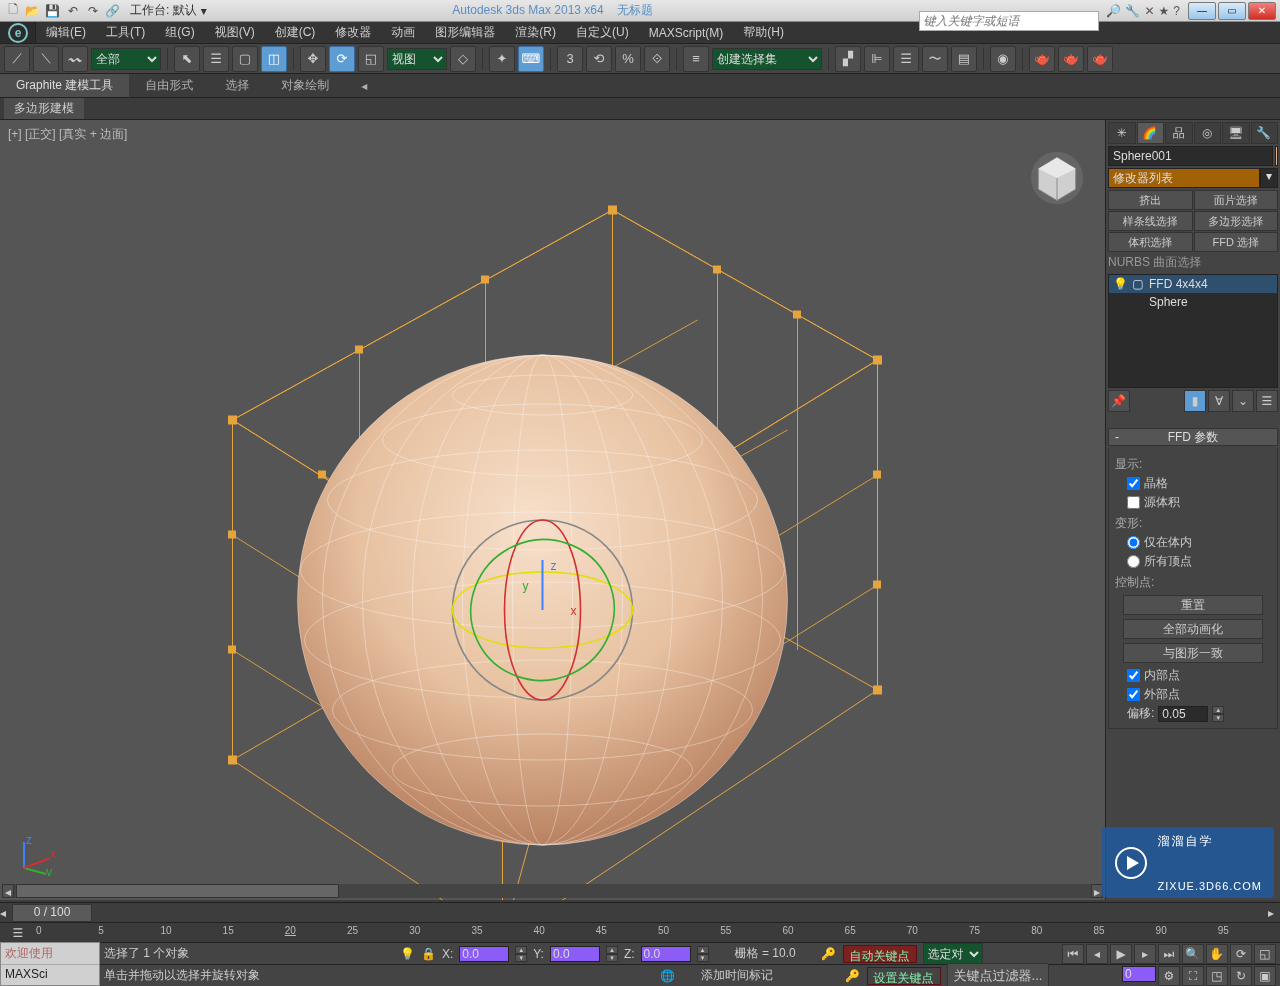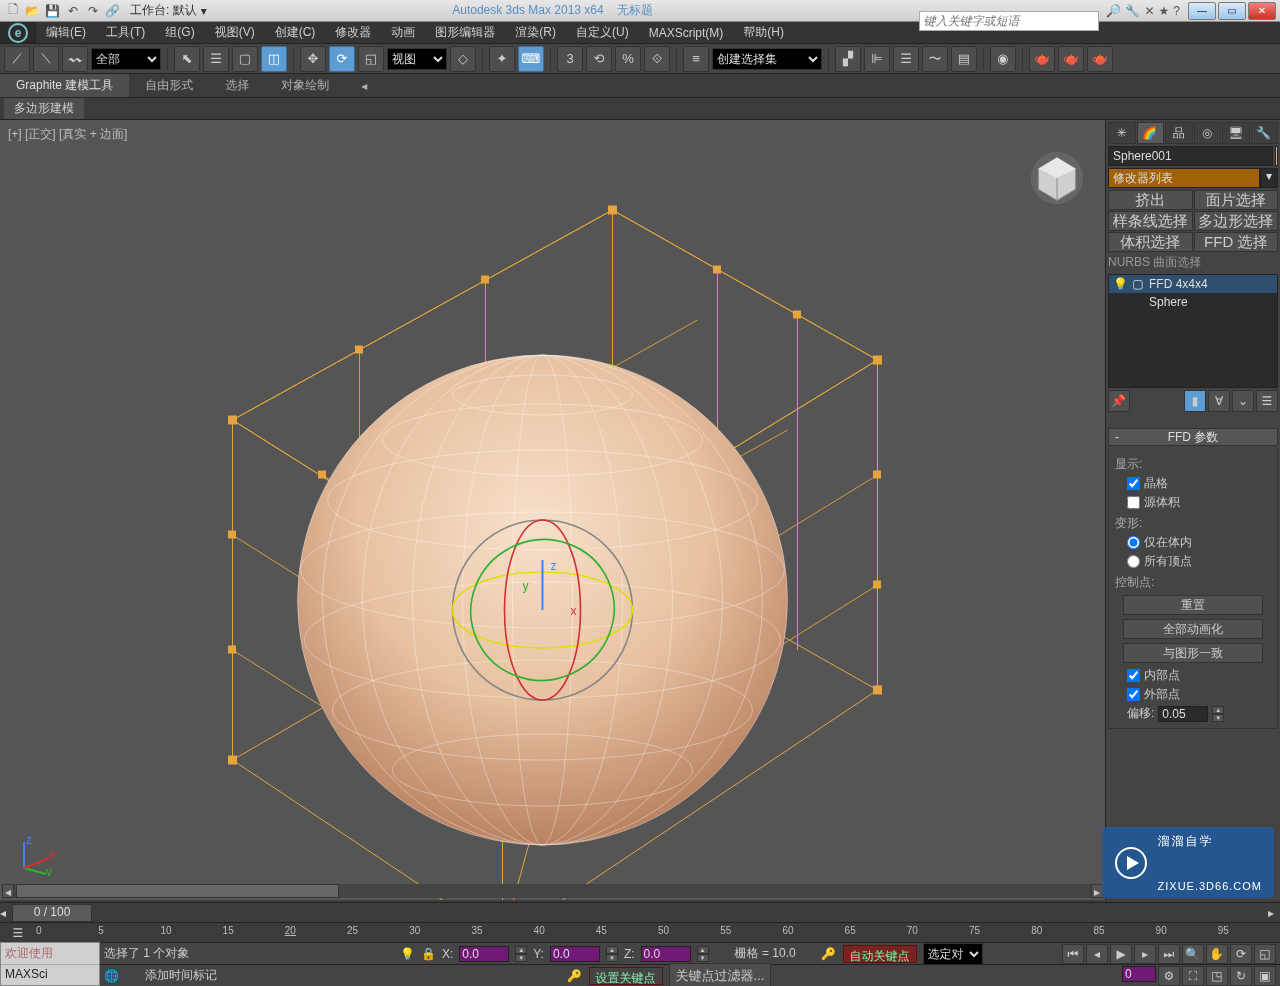--- a/index.html
+++ b/index.html
@@ -22,21 +22,21 @@
 
 .menu-bar { height: 22px; background: #343434; display: flex; align-items: stretch; border-bottom: 1px solid #222; }
 .app-logo { width: 36px; display: flex; align-items: center; justify-content: center; color: #7fc6c6; font-weight: bold; background: #2b2b2b; border-right: 1px solid #222; }
 .menu-bar .menu-item { padding: 0 10px; display: flex; align-items: center; color: #cfcfcf; }
 
 
 .main-toolbar { height: 30px; background: #444444; display: flex; align-items: center; padding: 2px 4px; gap: 3px; border-bottom: 1px solid #222; }
 .tbtn { width: 26px; height: 26px; background: #4e4e4e; border: 1px solid #333; border-radius: 2px; display: flex; align-items: center; justify-content: center; color: #ccc; font-size: 13px; }
 .tbtn.active { background: #5e9dd3; border-color: #3a6d9d; color: #fff; }
 .tsep { width: 1px; height: 22px; background: #333; margin: 0 3px; }
-.tselect { height: 22px; background: #000000; border: 1px solid #333; color: #ddd; font-size: 12px; }
+.tselect { height: 22px; background: #14532d; border: 1px solid #333; color: #ddd; font-size: 12px; }
 
 
 .ribbon-row { height: 24px; background: #3b3b3b; display: flex; align-items: center; border-bottom: 1px solid #222; }
 .ribbon-tab { padding: 0 16px; height: 100%; display: flex; align-items: center; color: #b0b0b0; }
 .ribbon-tab.active { background: #4e4e4e; color: #ddd; }
 .ribbon-sub { height: 22px; background: #3b3b3b; display: flex; align-items: center; border-bottom: 1px solid #222; }
 .ribbon-sub .subtab { padding: 2px 10px; background: #4e4e4e; color: #ccc; margin-left: 4px; }
 
 
 .main { display: flex; height: 780px; }
@@ -53,21 +53,21 @@
 
 .cmd-panel { width: 175px; background: #444444; border-left: 1px solid #222; display: flex; flex-direction: column; padding: 2px; gap: 2px; overflow: hidden; }
 .cmd-tabs { display: flex; gap: 1px; }
 .cmd-tab { flex: 1; height: 22px; background: #3e3e3e; border: 1px solid #333; display: flex; align-items: center; justify-content: center; }
 .cmd-tab.active { background: #5a5a5a; }
 .obj-name-row { display: flex; gap: 2px; }
 .obj-name { flex: 1; height: 20px; background: #2b2b2b; border: 1px solid #222; color: #ddd; padding: 0 4px; }
 .obj-color { width: 20px; height: 20px; background: #e4b38b; border: 1px solid #222; }
 .mod-list-sel { width: 100%; height: 20px; background: #a16207; border: 1px solid #222; color: #ddd; }
 .mod-btn-grid { display: grid; grid-template-columns: 1fr 1fr; gap: 1px; }
-.mod-btn-grid .mb { height: 20px; background: #505050; border: 1px solid #333; display: flex; align-items: center; justify-content: center; color: #ccc; font-size: 15px; }
+.mod-btn-grid .mb { height: 20px; background: #505050; border: 1px solid #333; display: flex; align-items: center; justify-content: center; color: #ccc; font-size: 11px; }
 .mb.label { background: #444; color: #999; }
 .stack-list { background: #2b2b2b; border: 1px solid #222; height: 114px; color: #ddd; }
 .stack-list .sr { padding: 2px 4px; display: flex; align-items: center; gap: 4px; }
 .stack-list .sr.sel { background: #2f4f6f; }
 .stack-list .icon-slot { width: 14px; text-align: center; display: inline-block; }
 .stack-btns { display: flex; gap: 2px; align-items: center; }
 .stack-btns .sb { width: 22px; height: 22px; background: #505050; border: 1px solid #333; display: flex; align-items: center; justify-content: center; color: #ccc; }
 .stack-btns .sb.active { background: #5e9dd3; }
 .rollout-hdr { background: #555555; border: 1px solid #333; height: 18px; display: flex; align-items: center; justify-content: center; color: #ddd; position: relative; }
 .rollout-hdr .pm { position: absolute; left: 6px; }
@@ -84,21 +84,21 @@
 .bottom { position: absolute; bottom: 0; left: 0; right: 0; background: #3d3d3d; }
 .time-row { height: 20px; display: flex; align-items: center; background: #3d3d3d; border-top: 1px solid #222; }
 .frame-btn { width: 80px; height: 18px; background: #5a5a5a; border: 1px solid #333; color: #ddd; text-align: center; }
 .ruler { height: 20px; background: #3b3b3b; position: relative; border-top: 1px solid #222; display: flex; }
 .ruler .ticks { flex: 1; display: flex; position: relative; }
 .ruler .tick { position: absolute; top: 2px; font-size: 10px; color: #bbb; }
 .status-bars { display: flex; }
 .status-left { width: 100px; background: #d0d0d0; color: #222; height: 44px; display: flex; flex-direction: column; font-size: 11px; border: 1px solid #888; }
 .status-main { flex: 1; display: flex; flex-direction: column; }
 .sline { height: 22px; background: #444; border-top: 1px solid #222; display: flex; align-items: center; gap: 6px; padding: 0 4px; }
-.coord-in { width: 50px; height: 16px; background: #701a75; border: 1px solid #222; color: #ddd; padding: 0 2px; }
+.coord-in { width: 50px; height: 16px; background: #8b5cf6; border: 1px solid #222; color: #ddd; padding: 0 2px; }
 .sline .lbl { color: #ccc; }
 .key-red { background: #7a2222; border: 1px solid #5a1111; color: #86efac; padding: 2px 6px; height: 18px; }
 .play-ctrl { display: flex; gap: 2px; margin-left: auto; }
 .play-ctrl .pb { width: 22px; height: 20px; background: #505050; border: 1px solid #333; color: #ccc; display: flex; align-items: center; justify-content: center; }
 .watermark { position: absolute; right: 6px; bottom: 88px; background: rgba(30,90,160,0.82); color: #fff; padding: 6px 12px; display: flex; align-items: center; gap: 10px; font-size: 22px; letter-spacing: 2px; border-radius: 4px; z-index: 50; }
 .watermark .url { font-size: 11px; letter-spacing: 1px; display: block; margin-top: 30px; }
 </style>
 </head>
 <body>
 
@@ -507,20 +507,21 @@
           <div class="pb">▶</div>
           <div class="pb">▸</div>
           <div class="pb">⏭</div>
           <div class="pb">🔍</div>
           <div class="pb">✋</div>
           <div class="pb">⟳</div>
           <div class="pb">◱</div>
         </div>
       </div>
       <div class="sline">
+        <span class="lbl" style="width:550px">单击并拖动以选择并旋转对象</span>
         <span>🌐</span>
         <span class="lbl" style="margin-left:20px">添加时间标记</span>
         <span style="margin-left:auto">🔑</span>
         <button class="key-red" style="background:#444">设置关键点</button>
         <button class="tbtn" style="width:auto;padding:0 6px">关键点过滤器...</button>
         <div class="play-ctrl">
           <input class="coord-in" style="width: 34px;" value="0">
           <div class="pb">⚙</div>
           <div class="pb">⛶</div>
           <div class="pb">◳</div>

